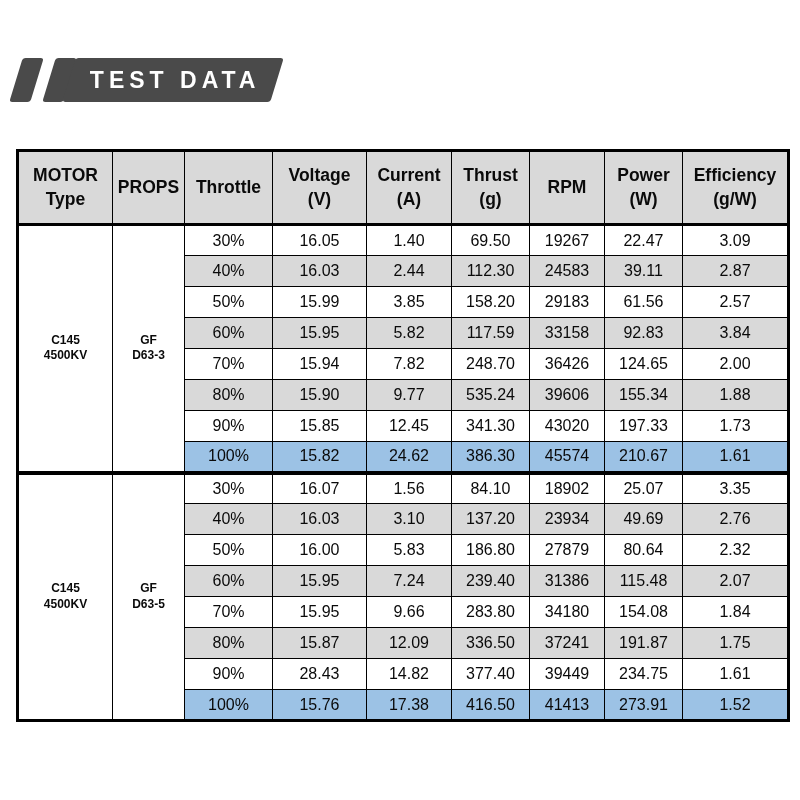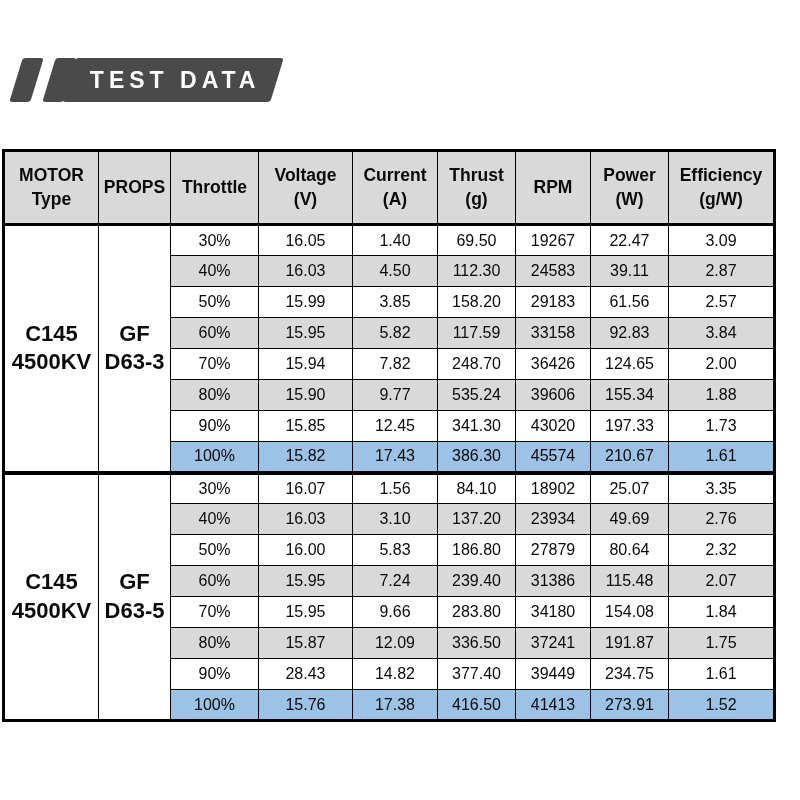--- a/index.html
+++ b/index.html
@@ -11,32 +11,32 @@
   .stripe{position:absolute;top:0;width:21px;height:44px;background:var(--logo-bg,#4a4a4a);
           transform:skewX(-17deg);border-radius:3px;}
   .stripe.s1{left:6px;}
   .stripe.s2{left:39px;}
   .banner{position:absolute;left:59px;top:0;width:208px;height:44px;background:var(--logo-bg,#4a4a4a);
           transform:skewX(-17deg);border-radius:3px;display:flex;align-items:center;justify-content:center;}
   .banner-text{transform:skewX(17deg);color:#ffffff;font-weight:bold;font-size:23px;
                letter-spacing:5px;padding-left:5px;white-space:nowrap;}
 
   
-  table.testdata{position:absolute;left:2px;top:149px;border-collapse:collapse;table-layout:fixed;
+  table.testdata{position:absolute;left:16px;top:149px;border-collapse:collapse;table-layout:fixed;
                  border:3px solid var(--border,#000);}
   table.testdata th,table.testdata td{
       border:1.5px solid var(--border,#000);
       text-align:center;vertical-align:middle;padding:0;color:#0a0a0a;
       white-space:pre-line;overflow:hidden;}
   thead tr{height:74px;}
   thead th{background:var(--header-bg,#d9d9d9);font-weight:bold;font-size:17.5px;line-height:1.35;
            border-bottom:3px solid var(--border,#000) !important;}
   tbody tr{height:31px;}
   tbody td{font-size:16px;font-weight:normal;background:#ffffff;}
-  tbody td.merge{background:#ffffff;font-weight:bold;font-size:22px;line-height:1.3;}
+  tbody td.merge{background:#ffffff;font-weight:bold;font-size:12px;line-height:1.3;}
   tr.alt td{background:var(--alt-bg,#d9d9d9);}
   tr.highlight td{background:var(--hl-bg,#9cc2e5);}
   tr.section-start td{border-top:4px solid var(--border,#000);}
 </style>
 </head>
 <body>
 
 <div class="page">
 
   <div class="logo">
@@ -88,21 +88,21 @@
           <td>16.05</td>
           <td>1.40</td>
           <td>69.50</td>
           <td>19267</td>
           <td>22.47</td>
           <td>3.09</td>
         </tr>
         <tr class="alt">
           <td>40%</td>
           <td>16.03</td>
-          <td>4.50</td>
+          <td>2.44</td>
           <td>112.30</td>
           <td>24583</td>
           <td>39.11</td>
           <td>2.87</td>
         </tr>
         <tr>
           <td>50%</td>
           <td>15.99</td>
           <td>3.85</td>
           <td>158.20</td>
@@ -142,21 +142,21 @@
           <td>15.85</td>
           <td>12.45</td>
           <td>341.30</td>
           <td>43020</td>
           <td>197.33</td>
           <td>1.73</td>
         </tr>
         <tr class="highlight">
           <td>100%</td>
           <td>15.82</td>
-          <td>17.43</td>
+          <td>24.62</td>
           <td>386.30</td>
           <td>45574</td>
           <td>210.67</td>
           <td>1.61</td>
         </tr>
         <tr class="section-start">
           <td rowspan="8" class="merge">C145
 4500KV</td>
           <td rowspan="8" class="merge">GF
 D63-5</td>

